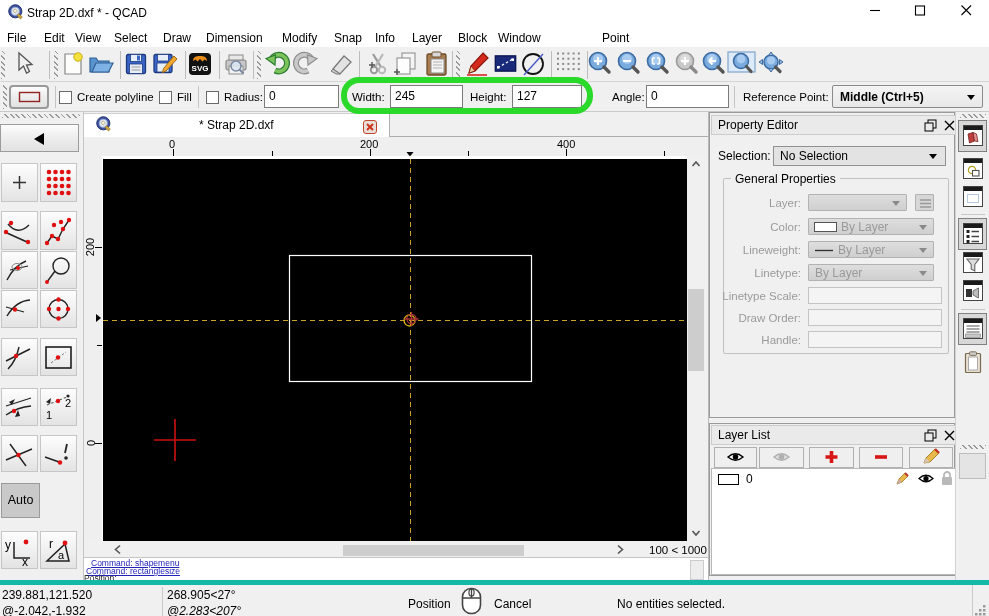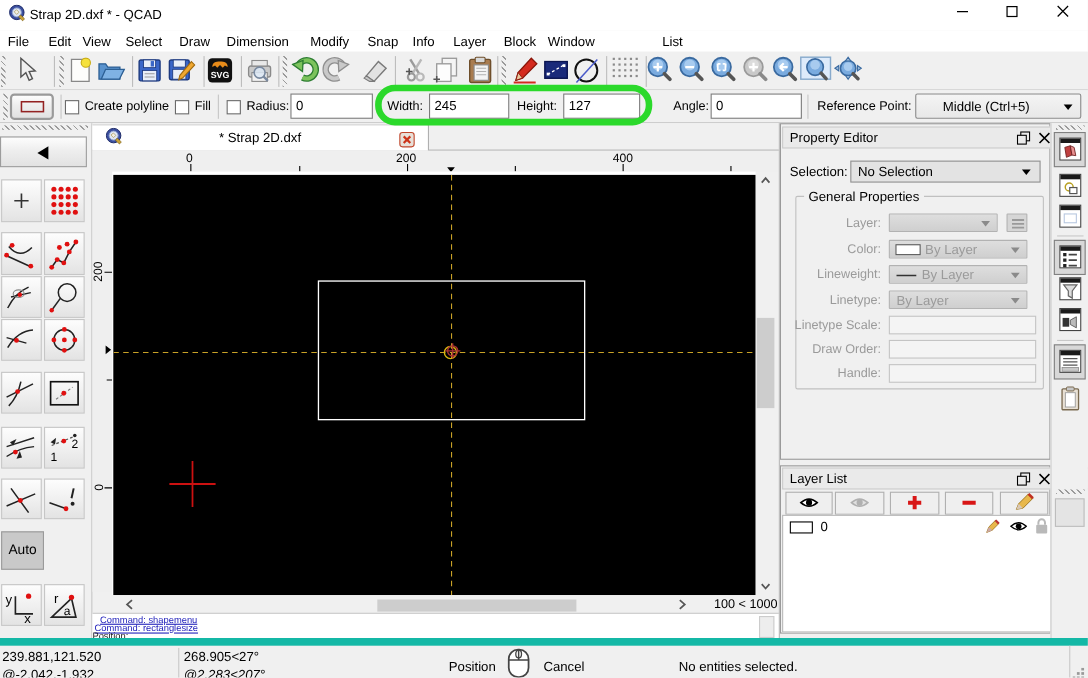--- a/index.html
+++ b/index.html
@@ -46,21 +46,21 @@
   <span class="lbl" style="left:114px;top:3px;">Select</span>
   <span class="lbl" style="left:163px;top:3px;">Draw</span>
   <span class="lbl" style="left:206px;top:3px;">Dimension</span>
   <span class="lbl" style="left:282px;top:3px;">Modify</span>
   <span class="lbl" style="left:334px;top:3px;">Snap</span>
   <span class="lbl" style="left:375px;top:3px;">Info</span>
   <span class="lbl" style="left:412px;top:3px;">Layer</span>
   <span class="lbl" style="left:458px;top:3px;">Block</span>
   <span class="lbl" style="left:498px;top:3px;">Window</span>
   <span class="lbl" style="left:561px;top:3px;margin-top:16px;">Misc</span>
-  <span class="lbl" style="left:602px;top:3px;">List</span>
+  <span class="lbl" style="left:602px;top:3px;">Point</span>
 </div>
 
 <div class="abs" id="tb1" style="left:0;top:47px;width:989px;height:35px;background:#f0f0f0;border-bottom:1px solid #d5d5d5;">
   <div class="handle" style="left:1px;top:4px;height:28px;"></div>
   <div class="handle" style="left:54px;top:4px;height:28px;"></div>
   <div class="handle" style="left:257px;top:4px;height:28px;"></div>
   <div class="handle" style="left:456px;top:4px;height:28px;"></div>
   <div class="vline" style="left:49px;top:4px;height:28px;background:#bdbdbd;"></div>
   <div class="vline" style="left:120px;top:4px;height:28px;background:#bdbdbd;"></div>
   <div class="vline" style="left:185px;top:4px;height:28px;background:#bdbdbd;"></div>
@@ -261,21 +261,21 @@
   <div class="inp" style="left:264px;top:3px;width:75px;height:23px;">0</div>
   <span class="lbl" style="left:352px;top:9px;font-size:11.5px;">Width:</span>
   <div class="inp" style="left:390px;top:3px;width:73px;height:23px;">245</div>
   <span class="lbl" style="left:470px;top:9px;font-size:11.5px;">Height:</span>
   <div class="inp" style="left:512px;top:3px;width:70px;height:23px;">127</div>
   <span class="lbl" style="left:612px;top:9px;font-size:11.5px;">Angle:</span>
   <div class="inp" style="left:646px;top:3px;width:83px;height:23px;">0</div>
   <div class="vline" style="left:734px;top:4px;height:22px;"></div>
   <span class="lbl" style="left:743px;top:9px;font-size:11.5px;">Reference Point:</span>
   <div class="abs" style="left:832px;top:3px;width:151px;height:23px;background:linear-gradient(#f4f4f4,#e8e8e8);border:1px solid #8a8a8a;border-radius:2px;">
-    <span class="lbl" style="left:24px;top:4px;">Middle (Ctrl+5)</span>
+    <span class="lbl" style="left:7px;top:4px;font-weight:bold;">Middle (Ctrl+5)</span>
     <div class="arrow-dn" style="right:7px;top:9px;"></div>
   </div>
 </div>
 
 <div class="abs" style="left:0;top:112px;width:84px;height:468px;background:#f0f0f0;border-right:1px solid #c5c5c5;">
   <div class="hhandle" style="left:2px;top:2px;width:78px;"></div>
   <div class="toolbtn" style="left:0px;top:12px;width:79px;height:28px;border-radius:0;">
     <div class="abs" style="left:33px;top:8px;width:0;height:0;border-top:6px solid transparent;border-bottom:6px solid transparent;border-right:10px solid #000;"></div>
   </div>
 </div>
@@ -725,21 +725,21 @@
     <svg width="18" height="23" viewBox="0 0 18 23">
         <rect x="1.5" y="2.5" width="15" height="19" rx="1" fill="#e8e0d4" stroke="#7a6a50" stroke-width="1.2"></rect>
         <rect x="5.5" y="0.8" width="7" height="3.6" rx="1" fill="#c8c8c8" stroke="#7a6a50" stroke-width="0.9"></rect>
         <rect x="4.5" y="6" width="9" height="13" fill="#fff" stroke="#999" stroke-width="0.8"></rect>
       </svg>
   </div>
   <div class="hhandle" style="left:4px;top:333px;width:26px;"></div>
   <div class="abs" style="left:3px;top:341px;width:27px;height:26px;background:#e4e4e4;border:1px solid #bdbdbd;"></div>
 </div>
 
-<div class="abs" style="left:0;top:580px;width:989px;height:36px;background:#f0f0f0;border-top:7px solid #14b8a6;">
+<div class="abs" style="left:0;top:580px;width:989px;height:36px;background:#f0f0f0;border-top:5px solid #14b8a6;">
   <span class="lbl" style="left:2px;top:3px;">239.881,121.520</span>
   <span class="lbl" style="left:2px;top:19px;">@-2.042,-1.932</span>
   <div class="vline" style="left:162px;top:2px;height:32px;background:#c9c9c9;"></div>
   <span class="lbl" style="left:167px;top:3px;">268.905&lt;27°</span>
   <span class="lbl" style="left:167px;top:19px;font-style:italic;">@2.283&lt;207°</span>
   <span class="lbl" style="left:408px;top:12px;">Position</span>
   <svg class="abs" style="left:461px;top:2px" width="21" height="28" viewBox="0 0 21 28">
     <rect x="1.5" y="1.5" width="18" height="25" rx="8.5" fill="#fff" stroke="#444" stroke-width="1.6"></rect>
     <path d="M10.5 1.5 V11 M1.5 11 H19.5" stroke="#444" stroke-width="1.3" fill="none"></path>
     <ellipse cx="10.5" cy="5.5" rx="2.6" ry="3.6" fill="none" stroke="#444" stroke-width="1.2"></ellipse>

